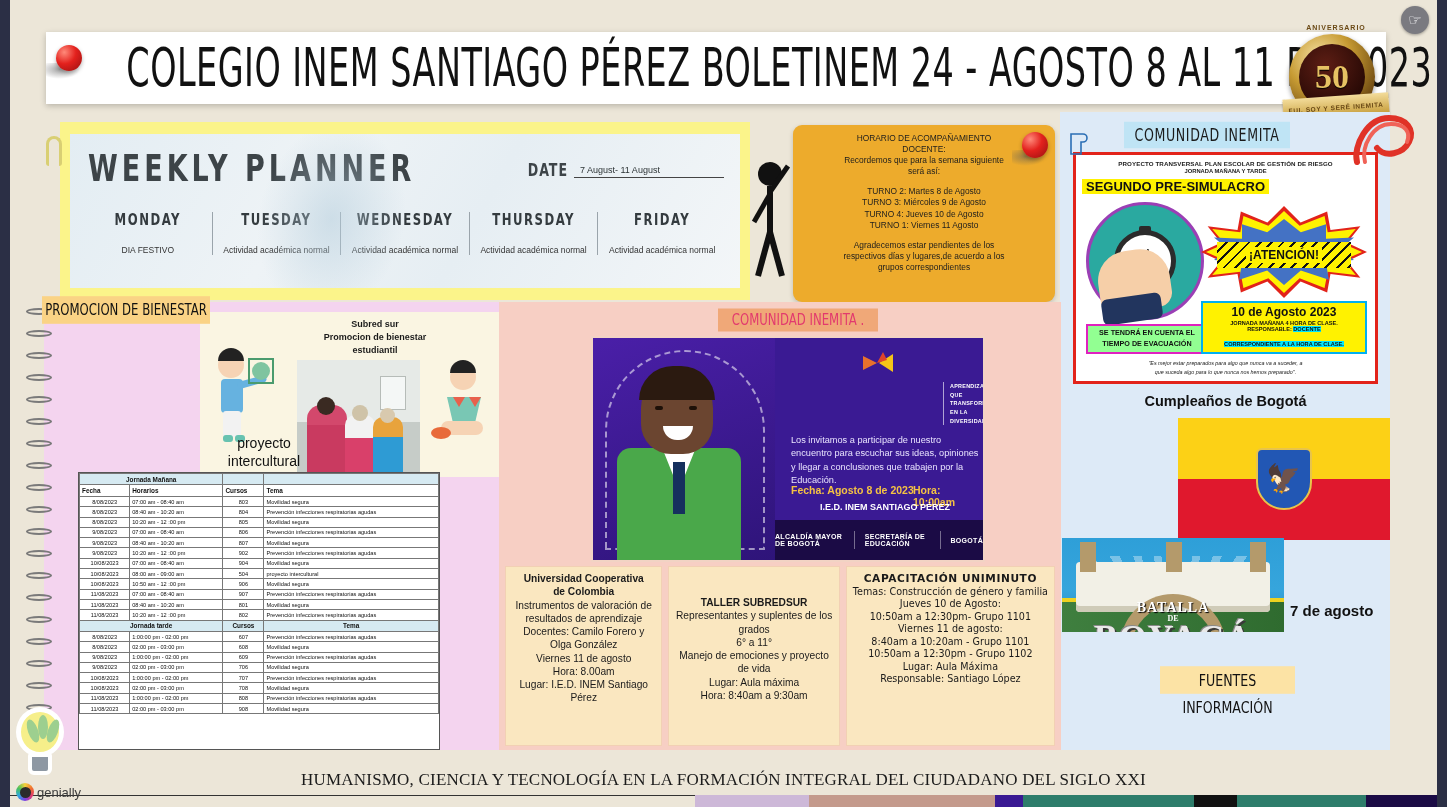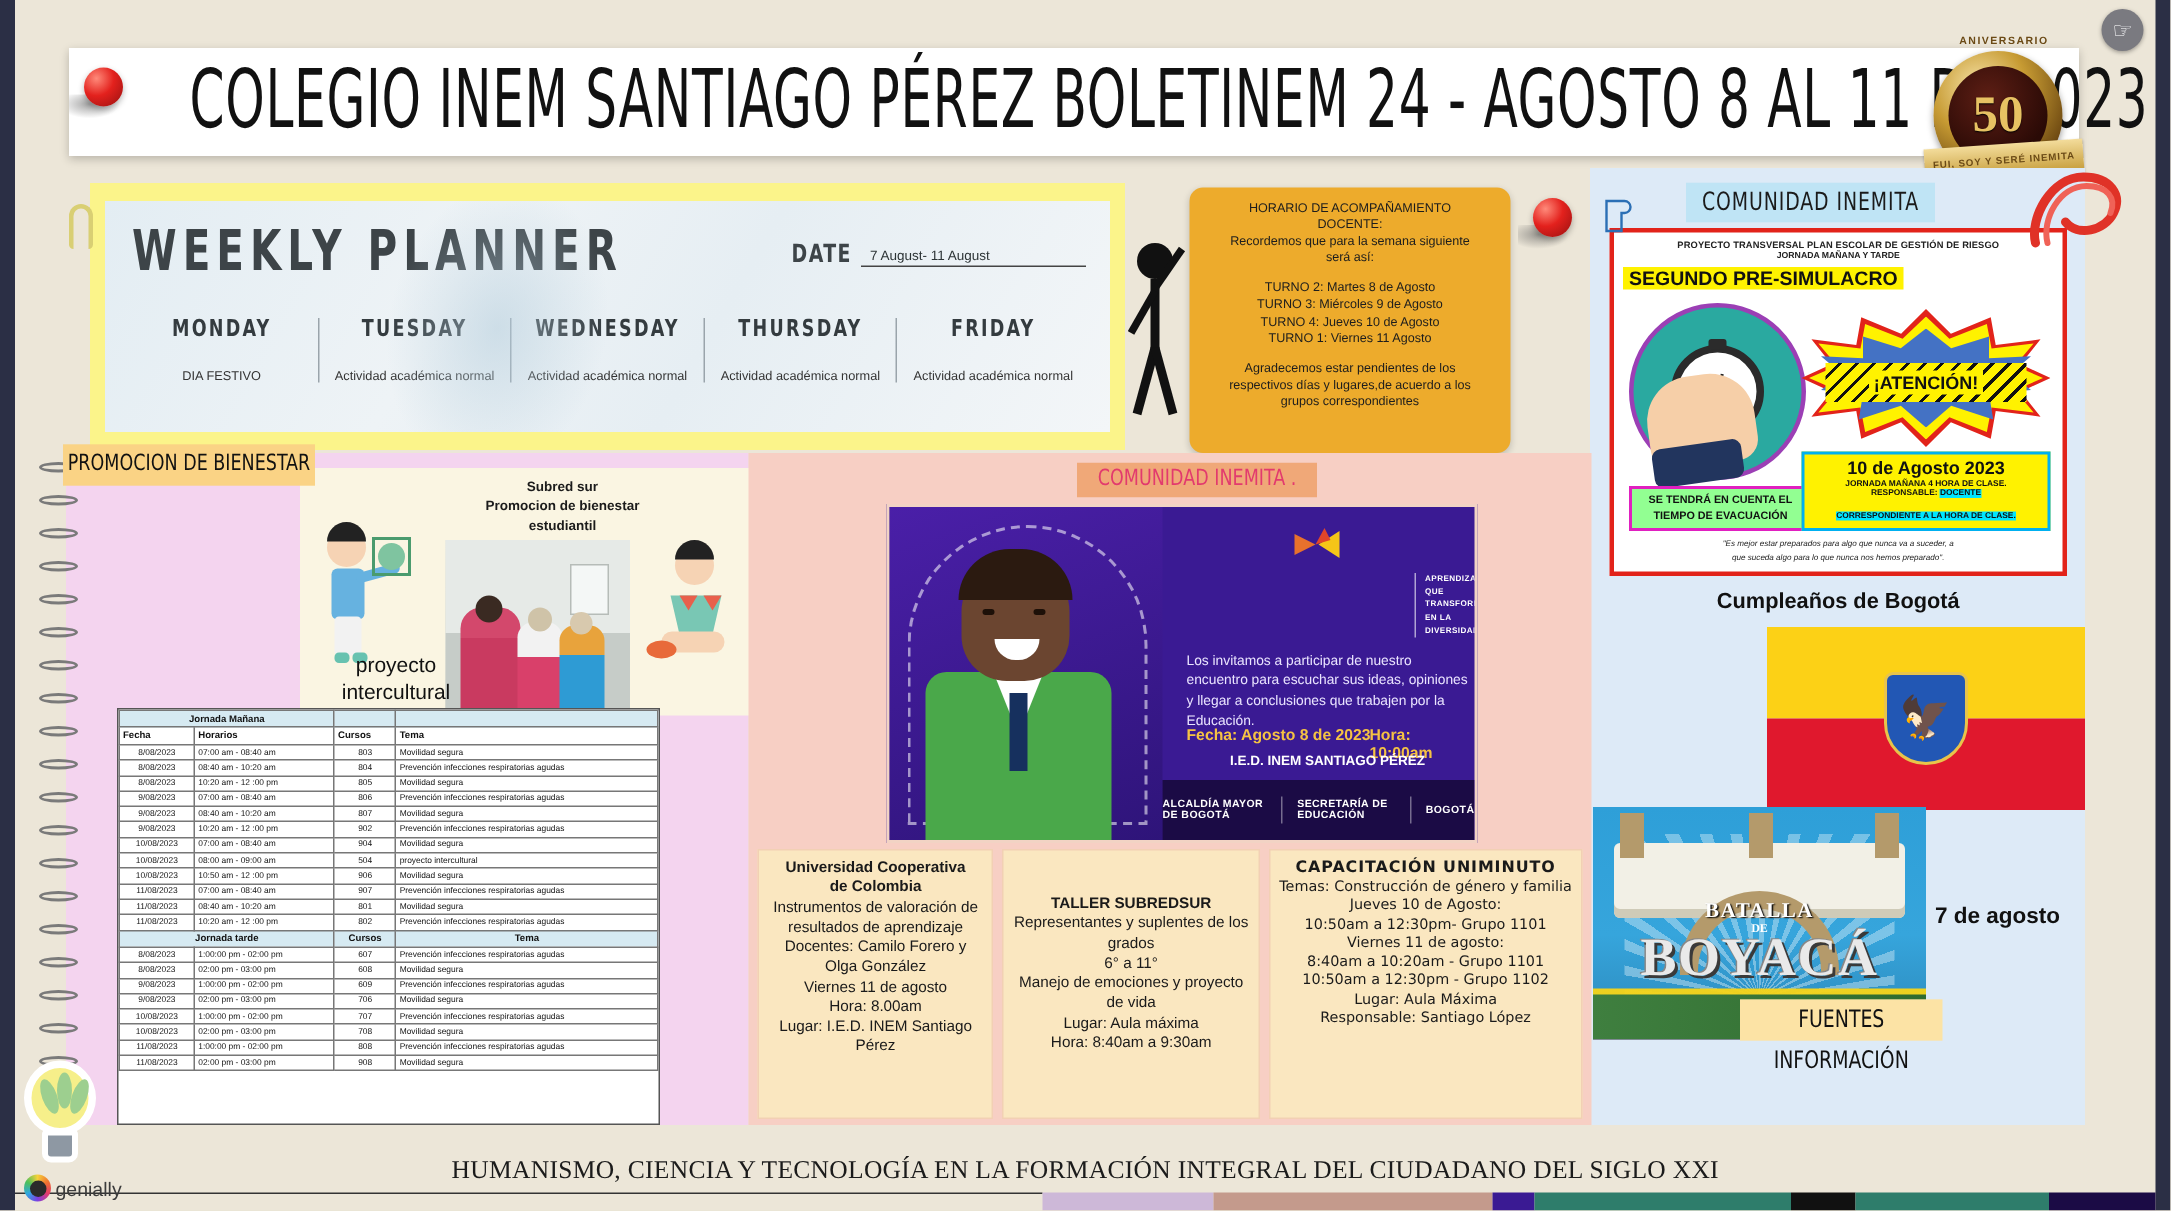--- a/index.html
+++ b/index.html
@@ -102,21 +102,21 @@
     font-size:13px; font-weight:700; letter-spacing:1.5px; color:#343b3f; transform:scaleY(1.2); display:block; }
   .pday .da { font-size:8.5px; color:#333; margin-top:18px; display:block; line-height:1.2; }
   .clip { position:absolute; left:46px; top:136px; width:16px; height:30px; z-index:5;
     border:3px solid #d9cf73; border-radius:8px 8px 3px 3px; border-bottom:none; }
 
   
   .stickman { position:absolute; left:752px; top:160px; width:40px; height:118px; }
 
   
   .note-orange {
-    position:absolute; left:793px; top:125px; width:214px; height:177px;
+    position:absolute; left:793px; top:125px; width:262px; height:177px;
     background:#edab2c; border-radius:9px; box-shadow:0 2px 5px rgba(0,0,0,.18);
     padding:8px 10px; font-size:8.4px; line-height:1.32; color:#1d1d1d; text-align:center;
   }
   .note-orange .ttl { font-weight:400; }
   .note-orange .blk { margin-top:9px; }
   #pin-note { left:1018px; top:132px; z-index:10; }
   .yellow-strip { position:absolute; left:750px; top:122px; width:310px; height:178px; background:#fbf48a; z-index:-1;}
 
   
   .right-col {
@@ -178,21 +178,21 @@
     font-size:14.5px; font-weight:700; color:#111; }
   .flag-bog { position:absolute; left:1178px; top:418px; width:212px; height:122px; }
   .flag-bog .yellow { height:50%; background:#fcd116; }
   .flag-bog .red { height:50%; background:#e0182d; }
   .flag-bog .shield { position:absolute; left:50%; top:50%; transform:translate(-50%,-50%);
     width:56px; height:62px; background:#2257b4; border:2px solid #e8c44a;
     border-radius:6px 6px 28px 28px; display:flex; align-items:center; justify-content:center; }
   .flag-bog .eagle { font-size:28px; color:#111; line-height:1; }
   .lbl-6ago { position:absolute; left:1070px; top:604px; font-size:15px; font-weight:700; color:#111; }
   #lbl6 { position:absolute; left:1070px; top:610px; }
-  .boyaca { position:absolute; left:1062px; top:538px; width:222px; height:155px;
+  .boyaca { position:absolute; left:1062px; top:538px; width:222px; height:94px;
     background:linear-gradient(180deg,#2e9fd8 0%,#36a5dc 55%,#2b86b8 100%); overflow:hidden; }
   .boyaca .rays { position:absolute; left:50%; top:18px; width:180px; height:110px; transform:translateX(-50%);
     background:repeating-conic-gradient(from 0deg at 50% 100%, rgba(255,255,255,.35) 0deg 4deg, rgba(255,255,255,0) 4deg 10deg); }
   .boyaca .bridge { position:absolute; left:14px; top:24px; width:194px; height:50px;
     background:#f2f0e6; border-radius:4px; box-shadow:inset 0 -6px 0 #cfcbb8; }
   .boyaca .arch { position:absolute; left:58px; top:56px; width:106px; height:56px;
     border:12px solid #b49a6b; border-bottom:none; border-radius:54px 54px 0 0; }
   .boyaca .col { position:absolute; width:16px; height:30px; background:#b49a6b; top:4px; }
   .boyaca .green { position:absolute; bottom:0; left:0; right:0; height:30px;
     background:linear-gradient(90deg,#3f7f3f,#2f6b2f); }

